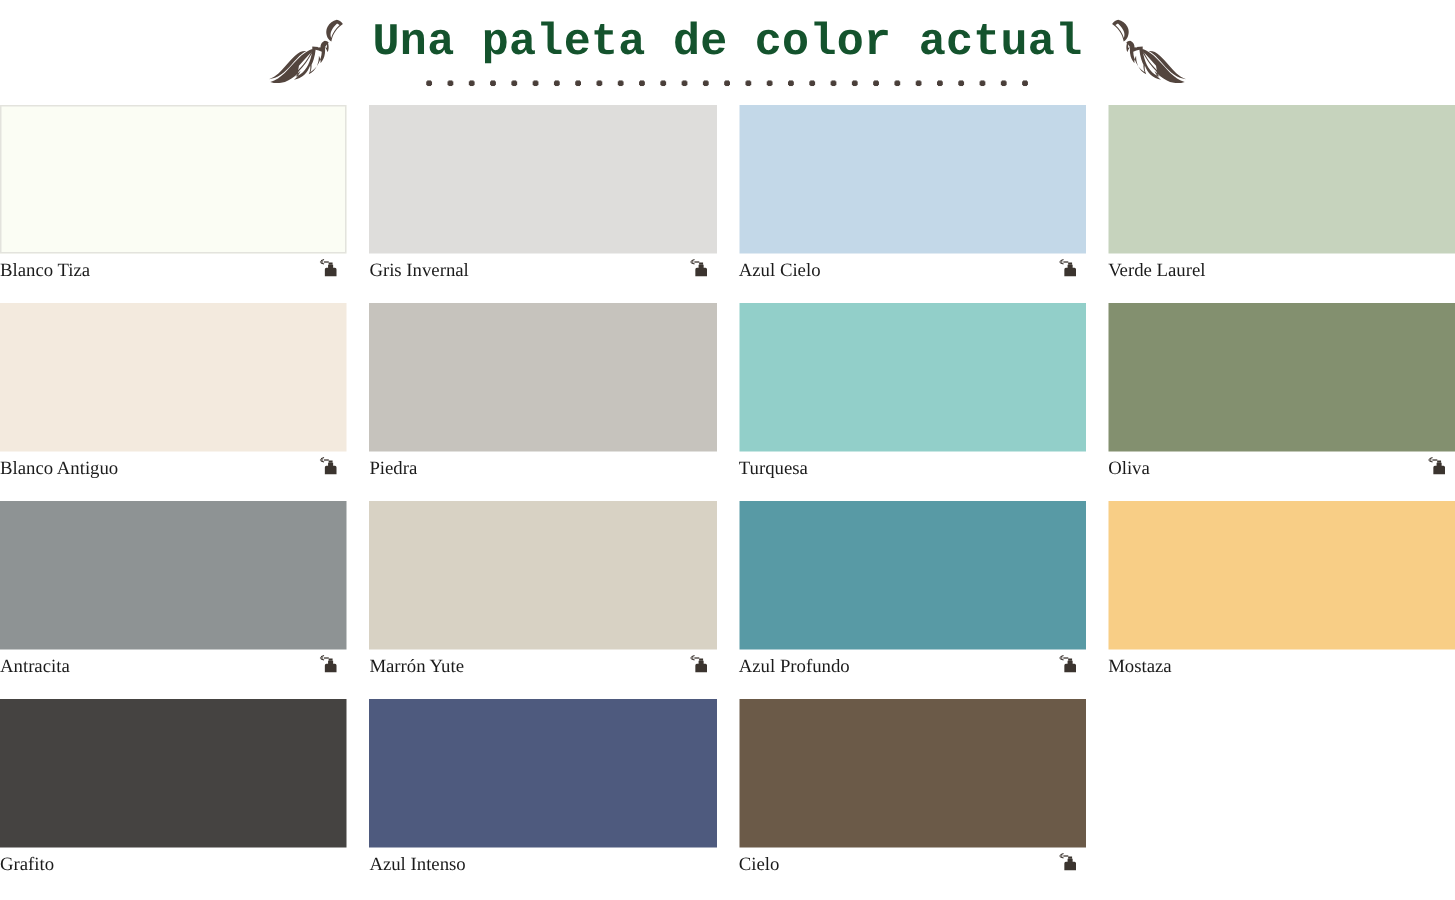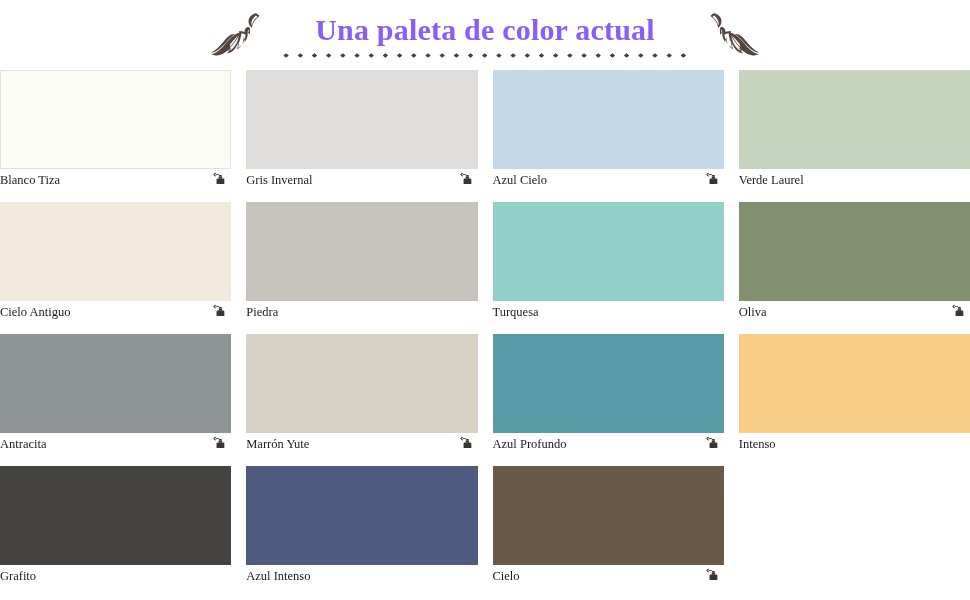--- a/index.html
+++ b/index.html
@@ -26,24 +26,24 @@
   }
   .ornament { flex: 0 0 auto; display: block; }
   .ornament.right { transform: scaleX(-1); }
   .title-block {
     display: flex;
     flex-direction: column;
     align-items: center;
     margin-top: 2px;
   }
   .page-title {
-    font-family: Liberation Serif, serif;
+    font-family: Liberation Mono, monospace;
     font-size: 30px;
     font-weight: 700;
-    color: #8b5cf6;
+    color: #14532d;
     letter-spacing: .2px;
     line-height: 1.05;
     white-space: nowrap;
   }
   .dotted-rule {
     margin-top: 7px;
     width: 412px;
     height: 5px;
     background-image: radial-gradient(circle, #4a3f3a 0, #4a3f3a 1.9px, rgba(0,0,0,0) 2.2px);
     background-size: 14.2px 5px;
@@ -189,21 +189,21 @@
       <rect x="1.0" y="1.1" width="2.3" height="0.85" transform="rotate(-22 2.1 1.5)"></rect>
       <rect x="1.0" y="3.5" width="2.3" height="0.85" transform="rotate(18 2.1 3.9)"></rect>
       <rect x="0.3" y="2.4" width="2.1" height="0.85"></rect>
     </g>
   </svg></span>
       </div>
     </div>
     <div class="swatch-cell">
       <div class="swatch-chip" style="background: rgb(243, 234, 222);"></div>
       <div class="swatch-meta">
-        <span class="swatch-name">Cielo Antiguo</span>
+        <span class="swatch-name">Blanco Antiguo</span>
         <span class="spray-slot">
   <svg width="15" height="15" viewBox="0 0 16 16">
     <g fill="#3b342f">
       <path d="M4.9 7.0 h6.1 a1.1 1.1 0 0 1 1.1 1.1 v4.8 h-8.3 v-4.8 a1.1 1.1 0 0 1 1.1 -1.1 z"></path>
       <rect x="6.1" y="4.8" width="3.6" height="2.3"></rect>
       <rect x="6.5" y="3.2" width="2.8" height="1.6"></rect>
       <rect x="3.1" y="2.4" width="3.5" height="0.9"></rect>
       <rect x="1.0" y="1.1" width="2.3" height="0.85" transform="rotate(-22 2.1 1.5)"></rect>
       <rect x="1.0" y="3.5" width="2.3" height="0.85" transform="rotate(18 2.1 3.9)"></rect>
       <rect x="0.3" y="2.4" width="2.1" height="0.85"></rect>
@@ -315,21 +315,21 @@
       <rect x="1.0" y="1.1" width="2.3" height="0.85" transform="rotate(-22 2.1 1.5)"></rect>
       <rect x="1.0" y="3.5" width="2.3" height="0.85" transform="rotate(18 2.1 3.9)"></rect>
       <rect x="0.3" y="2.4" width="2.1" height="0.85"></rect>
     </g>
   </svg></span>
       </div>
     </div>
     <div class="swatch-cell">
       <div class="swatch-chip" style="background: rgb(248, 206, 134);"></div>
       <div class="swatch-meta">
-        <span class="swatch-name">Intenso</span>
+        <span class="swatch-name">Mostaza</span>
         <span class="spray-slot empty">
   <svg width="15" height="15" viewBox="0 0 16 16">
     <g fill="#3b342f">
       <path d="M4.9 7.0 h6.1 a1.1 1.1 0 0 1 1.1 1.1 v4.8 h-8.3 v-4.8 a1.1 1.1 0 0 1 1.1 -1.1 z"></path>
       <rect x="6.1" y="4.8" width="3.6" height="2.3"></rect>
       <rect x="6.5" y="3.2" width="2.8" height="1.6"></rect>
       <rect x="3.1" y="2.4" width="3.5" height="0.9"></rect>
       <rect x="1.0" y="1.1" width="2.3" height="0.85" transform="rotate(-22 2.1 1.5)"></rect>
       <rect x="1.0" y="3.5" width="2.3" height="0.85" transform="rotate(18 2.1 3.9)"></rect>
       <rect x="0.3" y="2.4" width="2.1" height="0.85"></rect>

